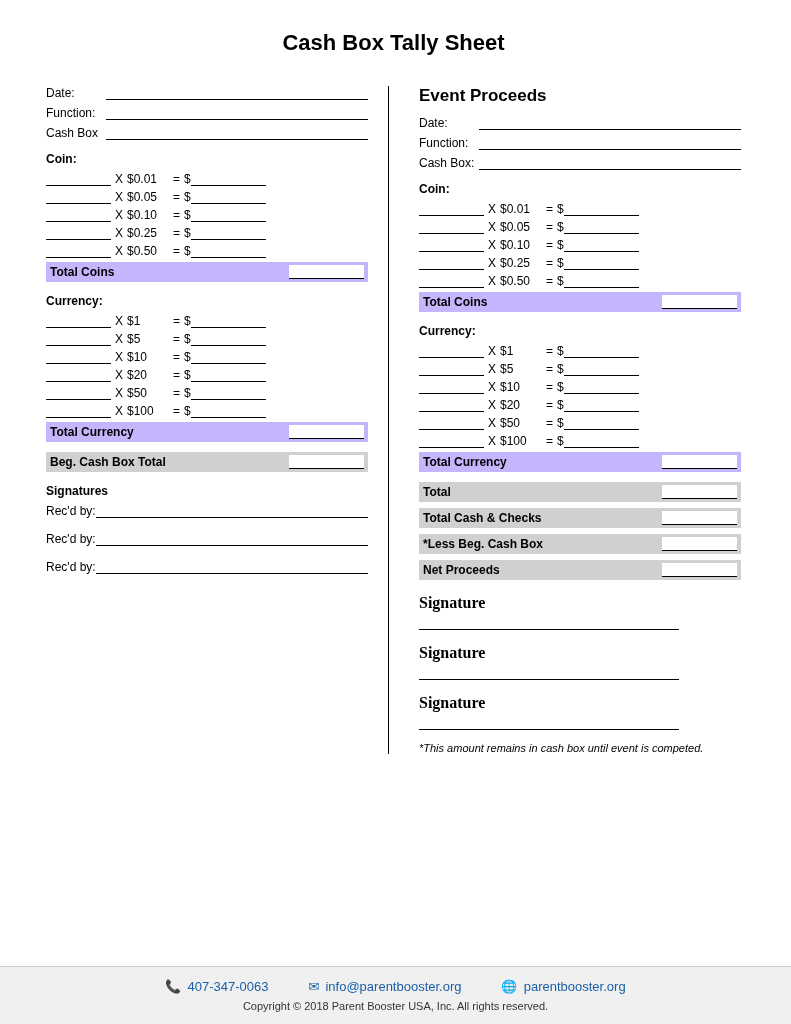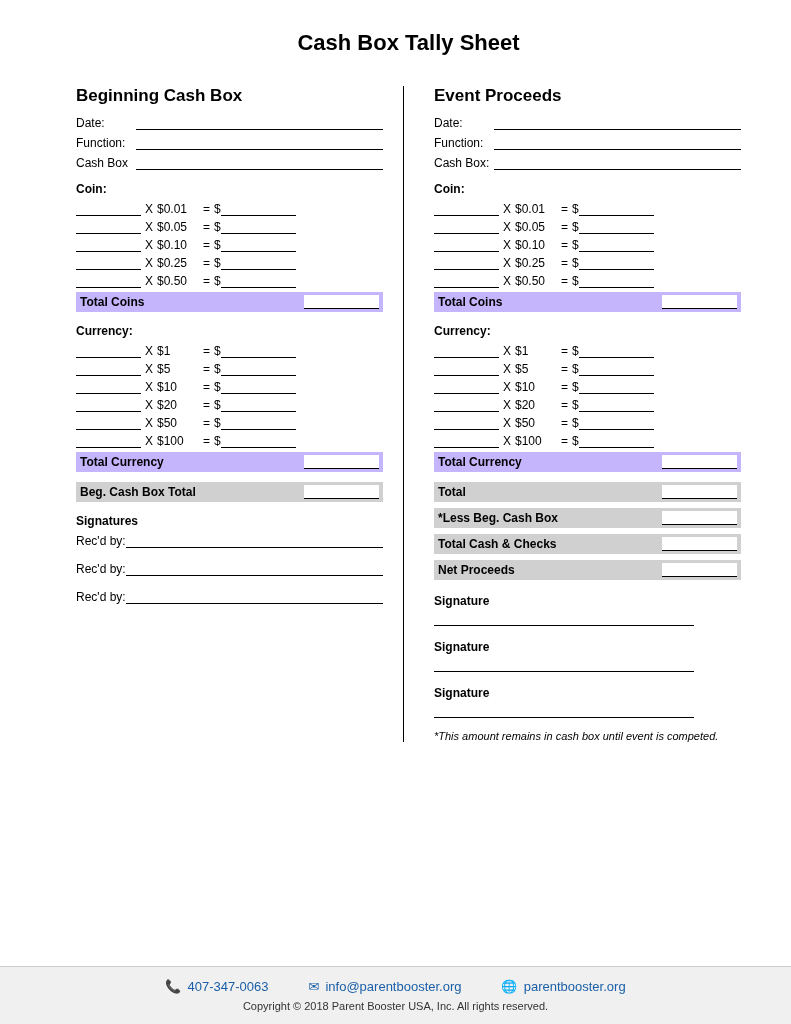--- a/index.html
+++ b/index.html
@@ -7,21 +7,21 @@
       font-family: Arial, sans-serif;
       background: #fff;
       color: #000;
       width: 791px;
       min-height: 1024px;
       display: flex;
       flex-direction: column;
     }
     .page-content {
       flex: 1;
-      padding: 30px 50px 20px 76px;
+      padding: 30px 50px 20px 46px;
     }
     .page-title {
       text-align: center;
       font-size: 22px;
       font-weight: bold;
       margin-bottom: 30px;
     }
     .two-col {
       display: flex;
       gap: 0;
@@ -121,23 +121,24 @@
     .sig-label { flex-shrink: 0; }
     .sig-line {
       border-bottom: 1px solid #000;
       flex: 1;
       height: 14px;
     }
     .signature-block {
       margin-top: 14px;
     }
     .sig-title {
-      font-size: 12px;
+      font-size: 16px;
       font-weight: bold;
       margin-bottom: 2px;
+      font-family: Liberation Serif, serif;
     }
     .sig-underline {
       border-bottom: 1px solid #000;
       width: 260px;
       height: 16px;
       margin-bottom: 12px;
     }
     .footnote {
       font-size: 11px;
       margin-top: 8px;
@@ -172,21 +173,20 @@
   </style>
 </head>
 <body>
 
 <div class="page-content">
   <div class="page-title">Cash Box Tally Sheet</div>
 
   <div class="two-col">
 
     <div class="col-left">
-      <div class="section-title">Beginning Cash Box</div>
 
       <div class="field-row">
         <span class="field-label">Date:</span>
         <div class="field-line"></div>
       </div>
       <div class="field-row">
         <span class="field-label">Function:</span>
         <div class="field-line"></div>
       </div>
       <div class="field-row">
@@ -438,26 +438,26 @@
         <span class="total-label">Total Currency</span>
         <div class="total-line"></div>
       </div>
 
       <div class="bold-total-row">
         <span class="total-label">Total</span>
         <div class="total-line"></div>
       </div>
 
       <div class="bold-total-row">
+        <span class="total-label">Total Cash &amp; Checks</span>
+        <div class="total-line"></div>
+      </div>
+
+      <div class="bold-total-row">
         <span class="total-label">*Less Beg. Cash Box</span>
-        <div class="total-line"></div>
-      </div>
-
-      <div class="bold-total-row">
-        <span class="total-label">Total Cash &amp; Checks</span>
         <div class="total-line"></div>
       </div>
 
       <div class="bold-total-row">
         <span class="total-label">Net Proceeds</span>
         <div class="total-line"></div>
       </div>
 
       <div class="signature-block">
         <div class="sig-title">Signature</div>

